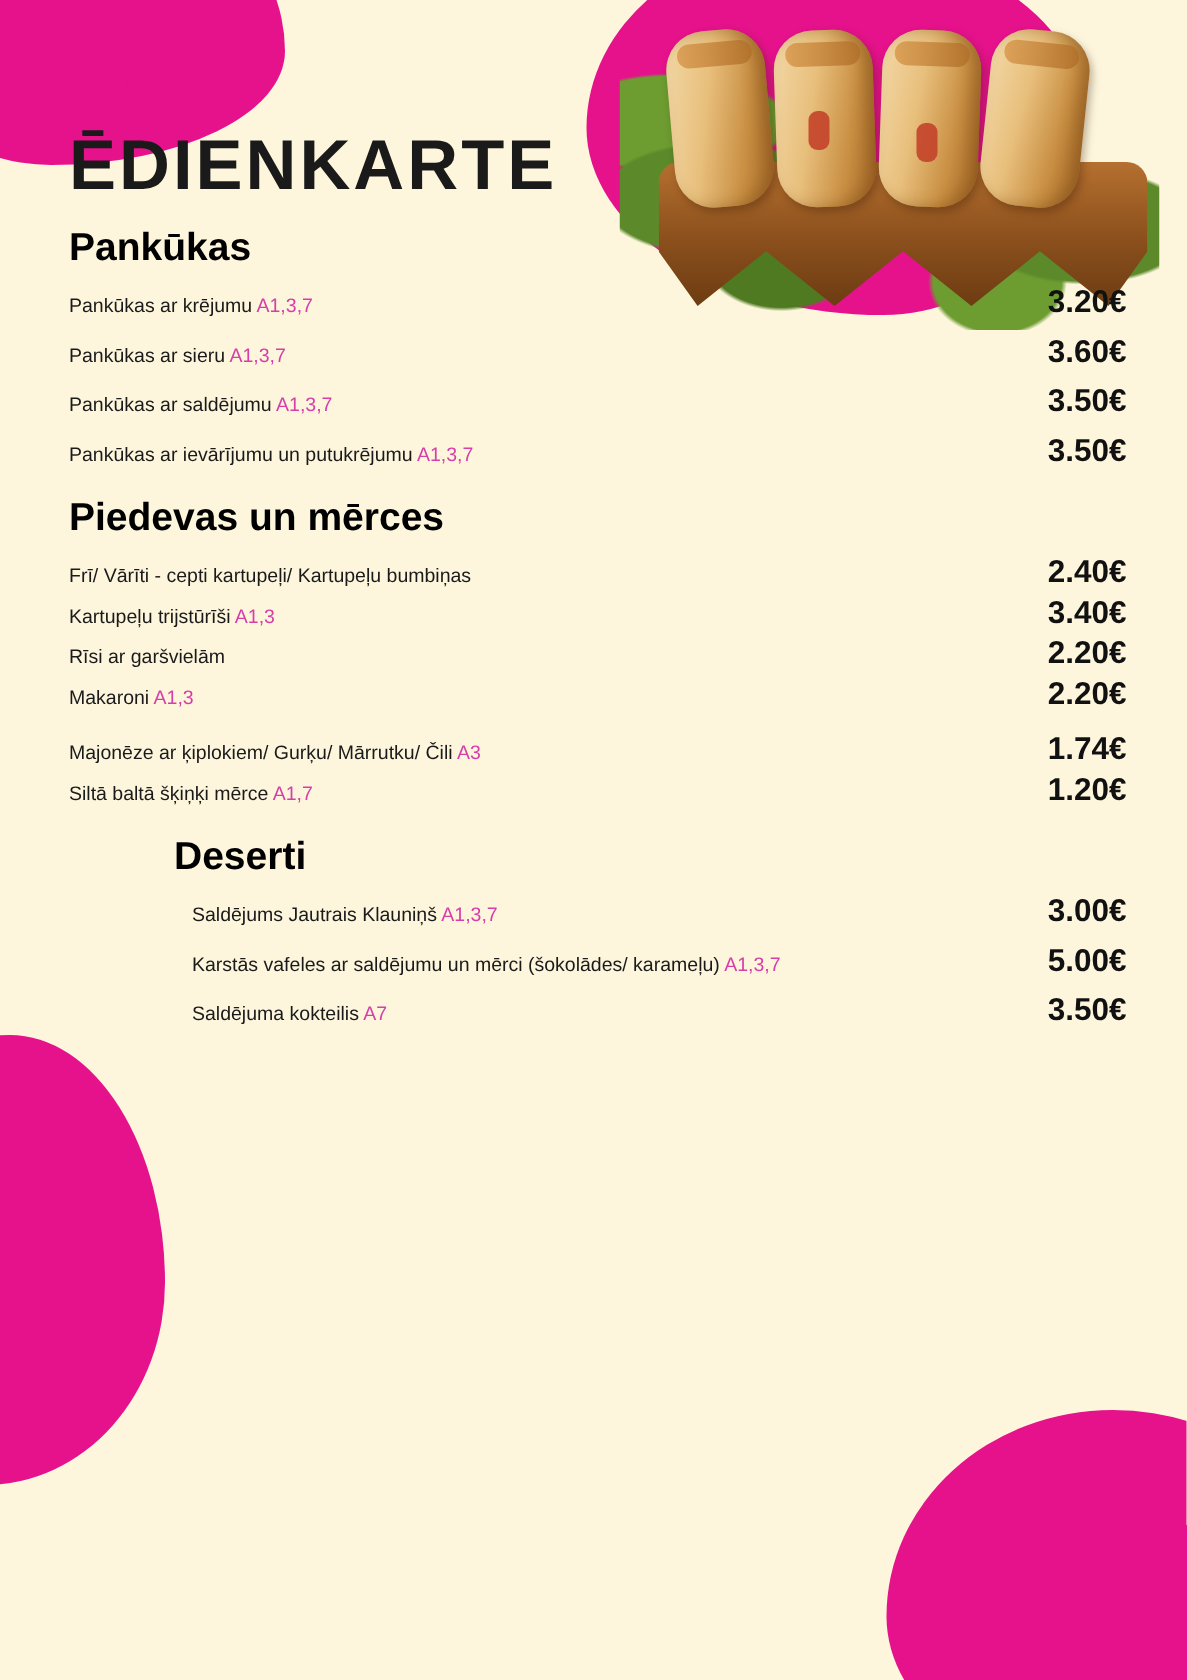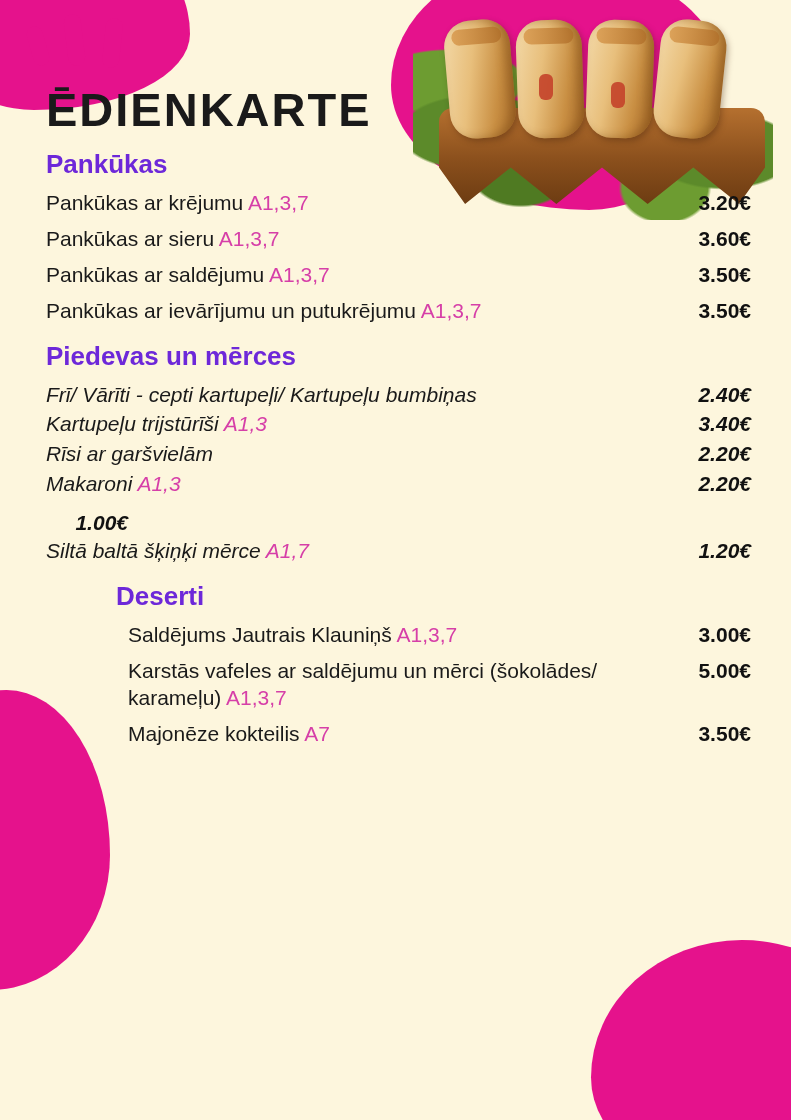--- a/index.html
+++ b/index.html
@@ -127,38 +127,38 @@
   .menu-title {
     font-size: 47px;
     font-weight: 700;
     letter-spacing: 2px;
     color: #1a1a1a;
     margin: 0 0 14px 0;
     line-height: 1;
   }
   .section { margin-bottom: 4px; }
   .section-title {
-    color: #6d28d9;
+    color: #000000;
     font-weight: 700;
     font-size: 26px;
     margin: 16px 0 10px 0;
   }
   .section-title.indent-2 { margin-left: 70px; }
 
   .rows { }
   .row {
     display: flex;
     align-items: baseline;
     justify-content: space-between;
     margin: 0 0 9px 0;
   }
-  .row.tight { margin-bottom: 3px; font-style: italic; }
+  .row.tight { margin-bottom: 3px; }
   .row.indent { padding-left: 82px; }
   .item-name {
-    font-size: 21px;
+    font-size: 13px;
     color: #1a1a1a;
     line-height: 1.28;
     padding-right: 12px;
   }
   .alg {
     color: #d63fa8;
   }
   .price {
     font-size: 21px;
     font-weight: 700;
@@ -239,40 +239,41 @@
       <div class="row tight">
         <div class="item-name"><span>Rīsi ar garšvielām</span><span class="alg"></span></div>
         <div class="price">2.20€</div>
       </div>
       <div class="row tight">
         <div class="item-name"><span>Makaroni  </span><span class="alg">A1,3</span></div>
         <div class="price">2.20€</div>
       </div>
       <div class="gap-sm"></div>
       <div class="row tight">
-        <div class="price">1.00€</div>
+        <div class="item-name"><span>Majonēze ar ķiplokiem/ Gurķu/ Mārrutku/ Čili </span><span class="alg">A3</span></div>
+        <div class="price">1.74€</div>
       </div>
       <div class="row tight">
         <div class="item-name"><span>Siltā baltā šķiņķi mērce </span><span class="alg">A1,7</span></div>
         <div class="price">1.20€</div>
       </div>
     </div>
   </div>
 
   <div class="section">
     <div class="section-title indent-2">Deserti</div>
     <div class="rows">
       <div class="row indent">
         <div class="item-name"><span>Saldējums Jautrais Klauniņš </span><span class="alg">A1,3,7</span></div>
         <div class="price">3.00€</div>
       </div>
       <div class="row indent">
         <div class="item-name"><span>Karstās vafeles ar saldējumu un mērci (šokolādes/ karameļu) </span><span class="alg">A1,3,7</span></div>
         <div class="price">5.00€</div>
       </div>
       <div class="row indent">
-        <div class="item-name"><span>Majonēze kokteilis </span><span class="alg">A7</span></div>
+        <div class="item-name"><span>Saldējuma kokteilis </span><span class="alg">A7</span></div>
         <div class="price">3.50€</div>
       </div>
     </div>
   </div>
 
 </div>
 
 </body></html>

